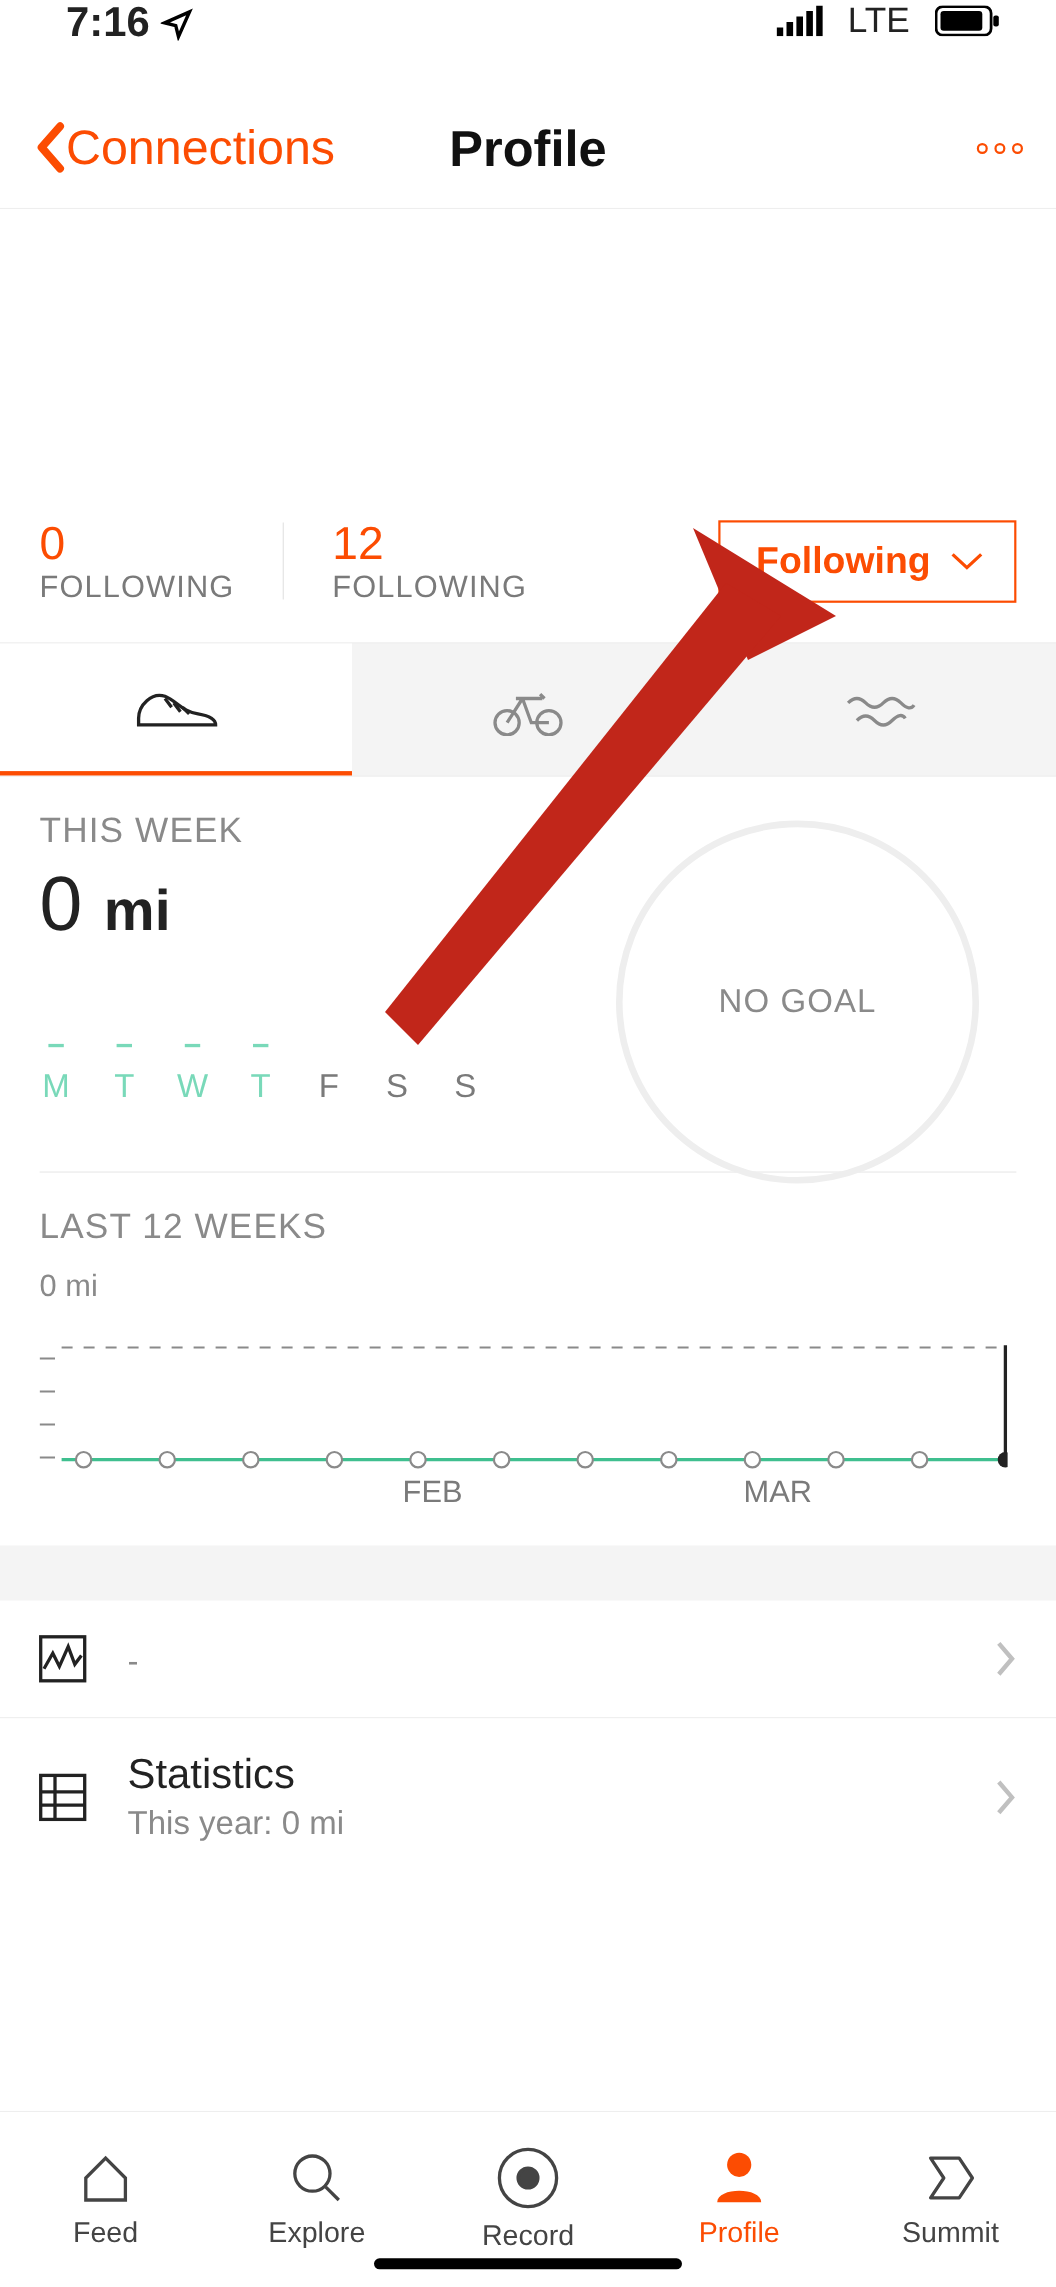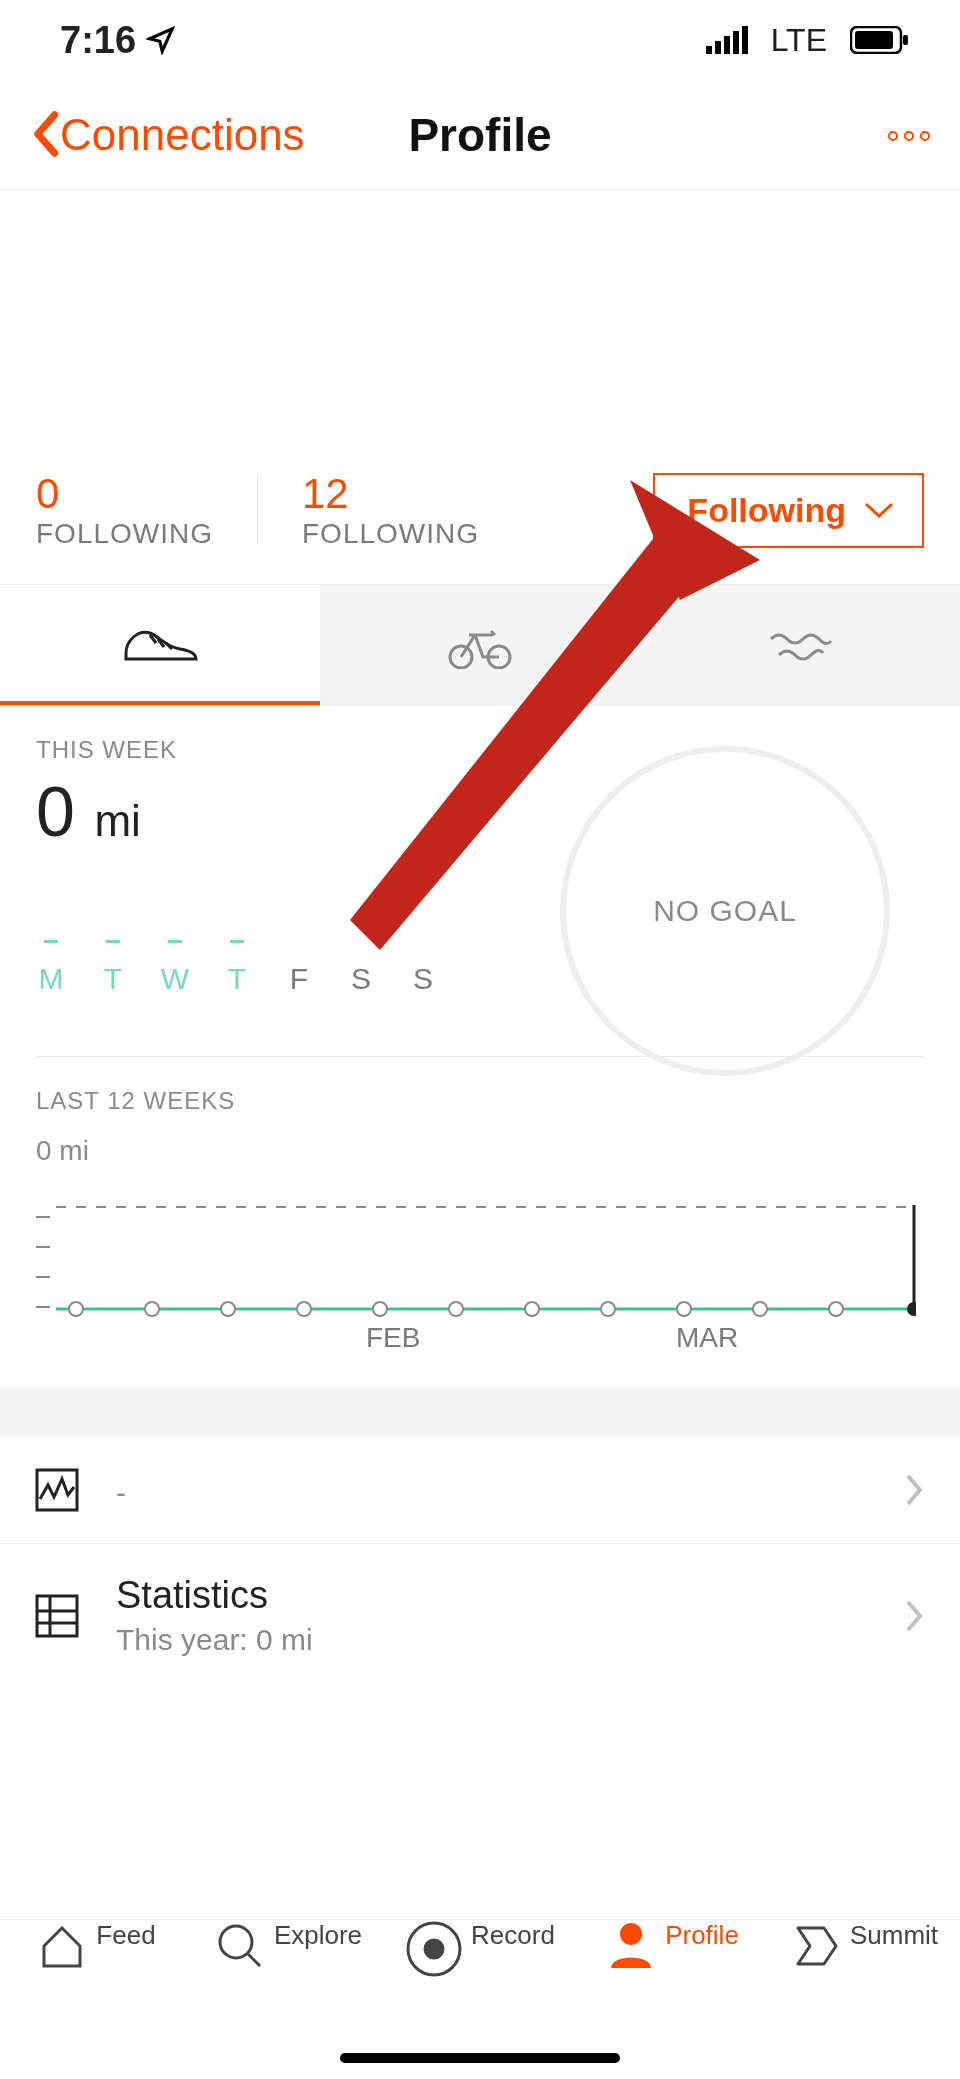--- a/index.html
+++ b/index.html
@@ -1,56 +1,56 @@
 <!DOCTYPE html>
 <html><head>
 <meta charset="utf-8">
 <style>
   * { box-sizing: border-box; margin: 0; padding: 0; }
   html, body { width: 960px; height: 2079px; font-family: -apple-system, Helvetica, Arial, sans-serif; background:#fff; color:#222; }
-  .status-bar { height: 80px; display:flex; align-items:center; justify-content:space-between; padding: 0 50px 0 60px; font-size:38px; font-weight:600; }
+  .status-bar { height: 80px; display:flex; align-items:flex-start; justify-content:space-between; padding: 0 50px 0 60px; font-size:38px; font-weight:600; }
   .status-left { display:flex; align-items:center; gap:10px; }
   .status-right { display:flex; align-items:center; gap:23px; }
   .nav-bar { height:110px; border-bottom:1px solid #eee; display:flex; align-items:center; justify-content:space-between; padding:0 30px; }
   .back-group { display:flex; align-items:flex-start; gap:0; color:#fc4c02; font-size:44px; }
   .nav-title { font-size:46px; font-weight:700; color:#111; position:absolute; left:50%; transform:translateX(-50%); }
   .more-dots { color:#fc4c02; font-size:20px; letter-spacing:6px; font-weight:700; }
   .more-dots span{display:inline-block;width:10px;height:10px;border:2.5px solid #fc4c02;border-radius:50%;margin-left:6px;}
   .blank-area { height: 280px; }
   .stats-row { display:flex; align-items:center; padding:0 36px 34px 36px; gap:44px; position:relative; }
   .stat { display:flex; flex-direction:column; }
   .stat-num { color:#fc4c02; font-size:42px; font-weight:500; }
   .stat-lbl { color:#7a7a7a; font-size:28px; letter-spacing:1px; }
   .stat-divider { width:1px; height:70px; background:#e2e2e2; }
   .follow-btn { margin-left:auto; border:2px solid #fc4c02; color:#fc4c02; font-size:34px; font-weight:700; padding:16px 28px 16px 32px; display:flex; align-items:center; gap:18px; background:#fff; }
   .sport-tabs { display:flex; background:#f4f4f4; border-top:1px solid #eee; border-bottom:1px solid #eee; }
   .sport-tab { flex:1; height:120px; display:flex; align-items:center; justify-content:center; }
   .sport-tab.active { background:#fff; border-bottom:4px solid #fc4c02; }
   .week-block { padding:30px 36px 20px 36px; position:relative; }
-  .label-small { color:#8a8a8a; font-size:24px; letter-spacing:1px; }
+  .label-small { color:#8a8a8a; font-size:32px; letter-spacing:1px; }
   .big-val { font-size:70px; font-weight:400; margin-top:8px; }
-  .big-val .unit { font-size:44px; }
+  .big-val .unit { font-size:52px;font-weight:bold; }
   .days-row { display:flex; gap:32px; margin-top:110px; font-size:30px;}
   .days-row .d { color:#79d9b9; position:relative; width:30px; text-align:center;}
   .days-row .d.off { color:#7a7a7a; }
   .days-row .d .tick{position:absolute;top:-22px;left:50%;transform:translateX(-50%);width:14px;height:3px;background:#79d9b9;}
   .goal-circle { position:absolute; right:70px; top:40px; width:330px; height:330px; border:6px solid #eee; border-radius:50%; display:flex; align-items:center; justify-content:center; color:#8a8a8a; font-size:30px; letter-spacing:1px;}
   .divider { height:1px; background:#e8e8e8; margin:40px 36px 0 36px; }
   .last12 { padding:30px 36px; }
   .chart-wrap { margin-top:30px; position:relative; height:160px; }
   .row-section { background:#f4f4f4; height:50px; }
   .menu-row { display:flex; align-items:center; padding:30px 34px; gap:36px; border-bottom:1px solid #eee;}
   .menu-row:last-of-type{border-bottom:none;}
   .menu-icon { width:46px; height:46px; flex-shrink:0; }
   .menu-text { flex:1; }
   .menu-title { font-size:38px; }
   .menu-sub { color:#8a8a8a; font-size:30px; margin-top:6px;}
   .chev { color:#c0c0c0; }
   .tab-bar { position:absolute; bottom:0; left:0; right:0; height:160px; background:#fff; border-top:1px solid #eee; display:flex; }
-  .tab-item { flex:1; display:flex; flex-direction:row; align-items:flex-start; justify-content:center; gap:8px; color:#444; font-size:26px; }
+  .tab-item { flex:1; display:flex; flex-direction:column; align-items:center; justify-content:center; gap:8px; color:#444; font-size:26px; }
   .tab-item.active { color:#fc4c02; }
   .home-ind { position:absolute; bottom:16px; left:50%; transform:translateX(-50%); width:280px; height:10px; background:#000; border-radius:10px;}
   .arrow-overlay{position:absolute;left:340px;top:480px;pointer-events:none;}
   svg { display:block; }
 </style>
 </head>
 <body>
 
 <div class="status-bar">
   <div class="status-left">

